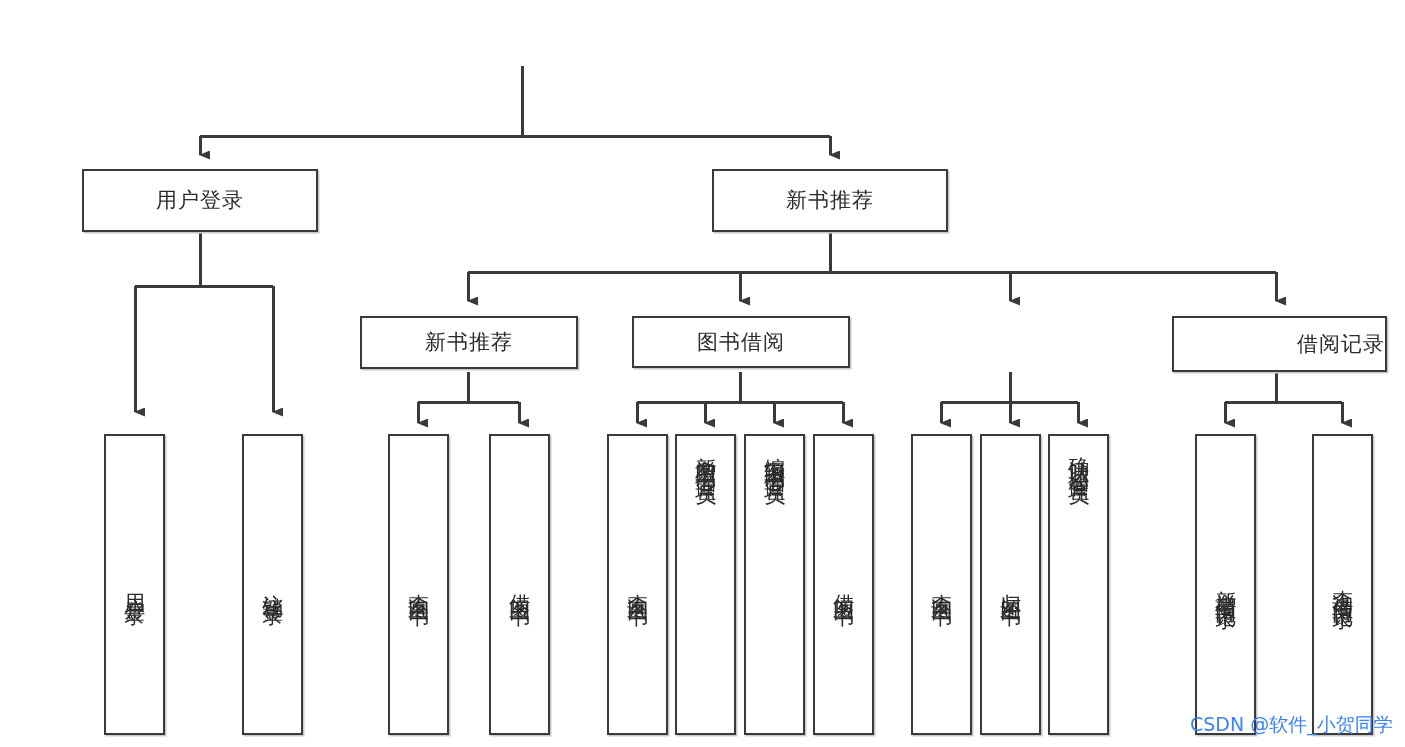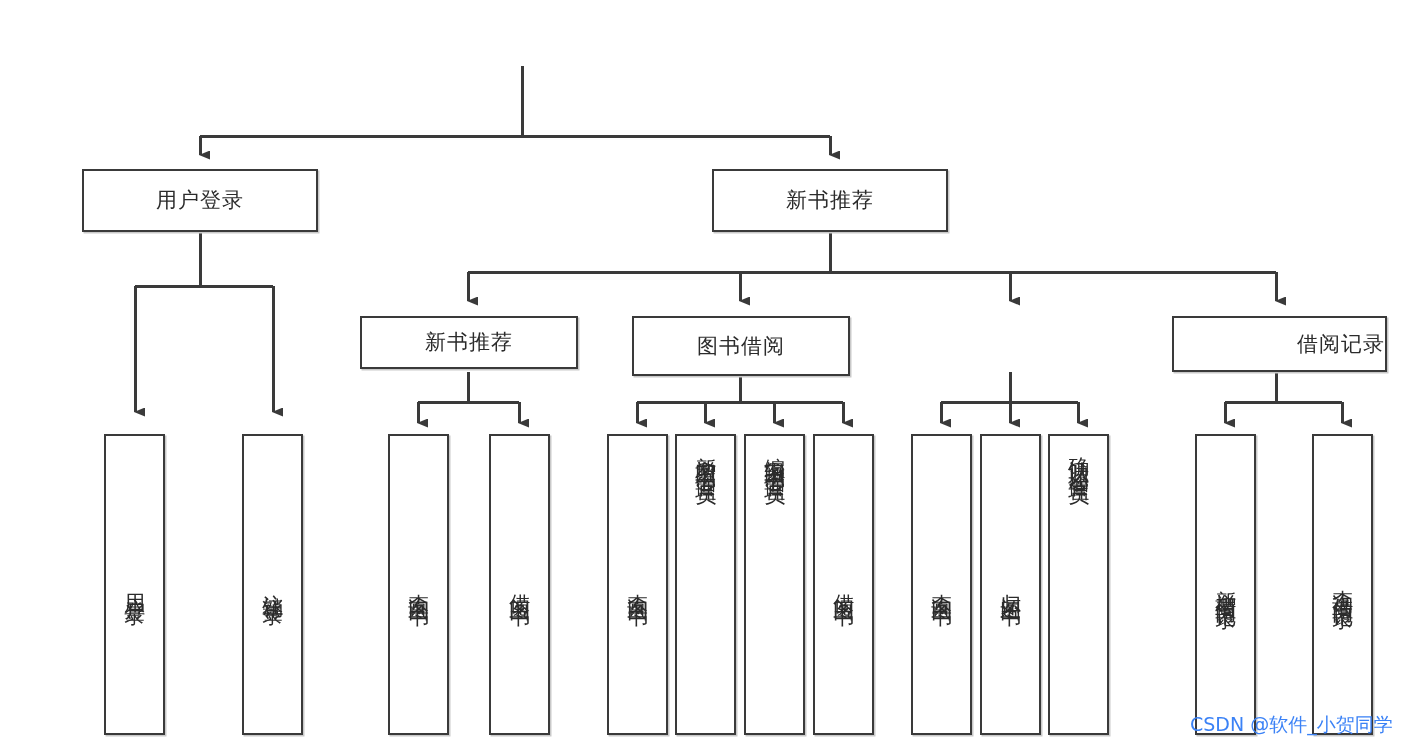--- a/index.html
+++ b/index.html
@@ -138,21 +138,21 @@
   <div class="node h" style="left:82px; top:169px; width:236px; height:63px;">
     <span class="node-label">用户登录</span>
   </div>
   <div class="node h" style="left:712px; top:169px; width:236px; height:63px;">
     <span class="node-label">新书推荐</span>
   </div>
 
   <div class="node h" style="left:360px; top:316px; width:218px; height:53px;">
     <span class="node-label">新书推荐</span>
   </div>
-  <div class="node h" style="left:632px; top:316px; width:218px; height:60px;">
+  <div class="node h" style="left:632px; top:316px; width:218px; height:52px;">
     <span class="node-label">图书借阅</span>
   </div>
   <div class="node h" style="left:1172px; top:316px; width:215px; height:56px;justify-content:flex-end;">
     <span class="node-label">借阅记录</span>
   </div>
 
   <div class="node v centered" style="left:104px; top:434px; width:61px; height:301px;">
     <span class="node-label">用户登录</span>
   </div>
   <div class="node v centered" style="left:242px; top:434px; width:61px; height:301px;">

